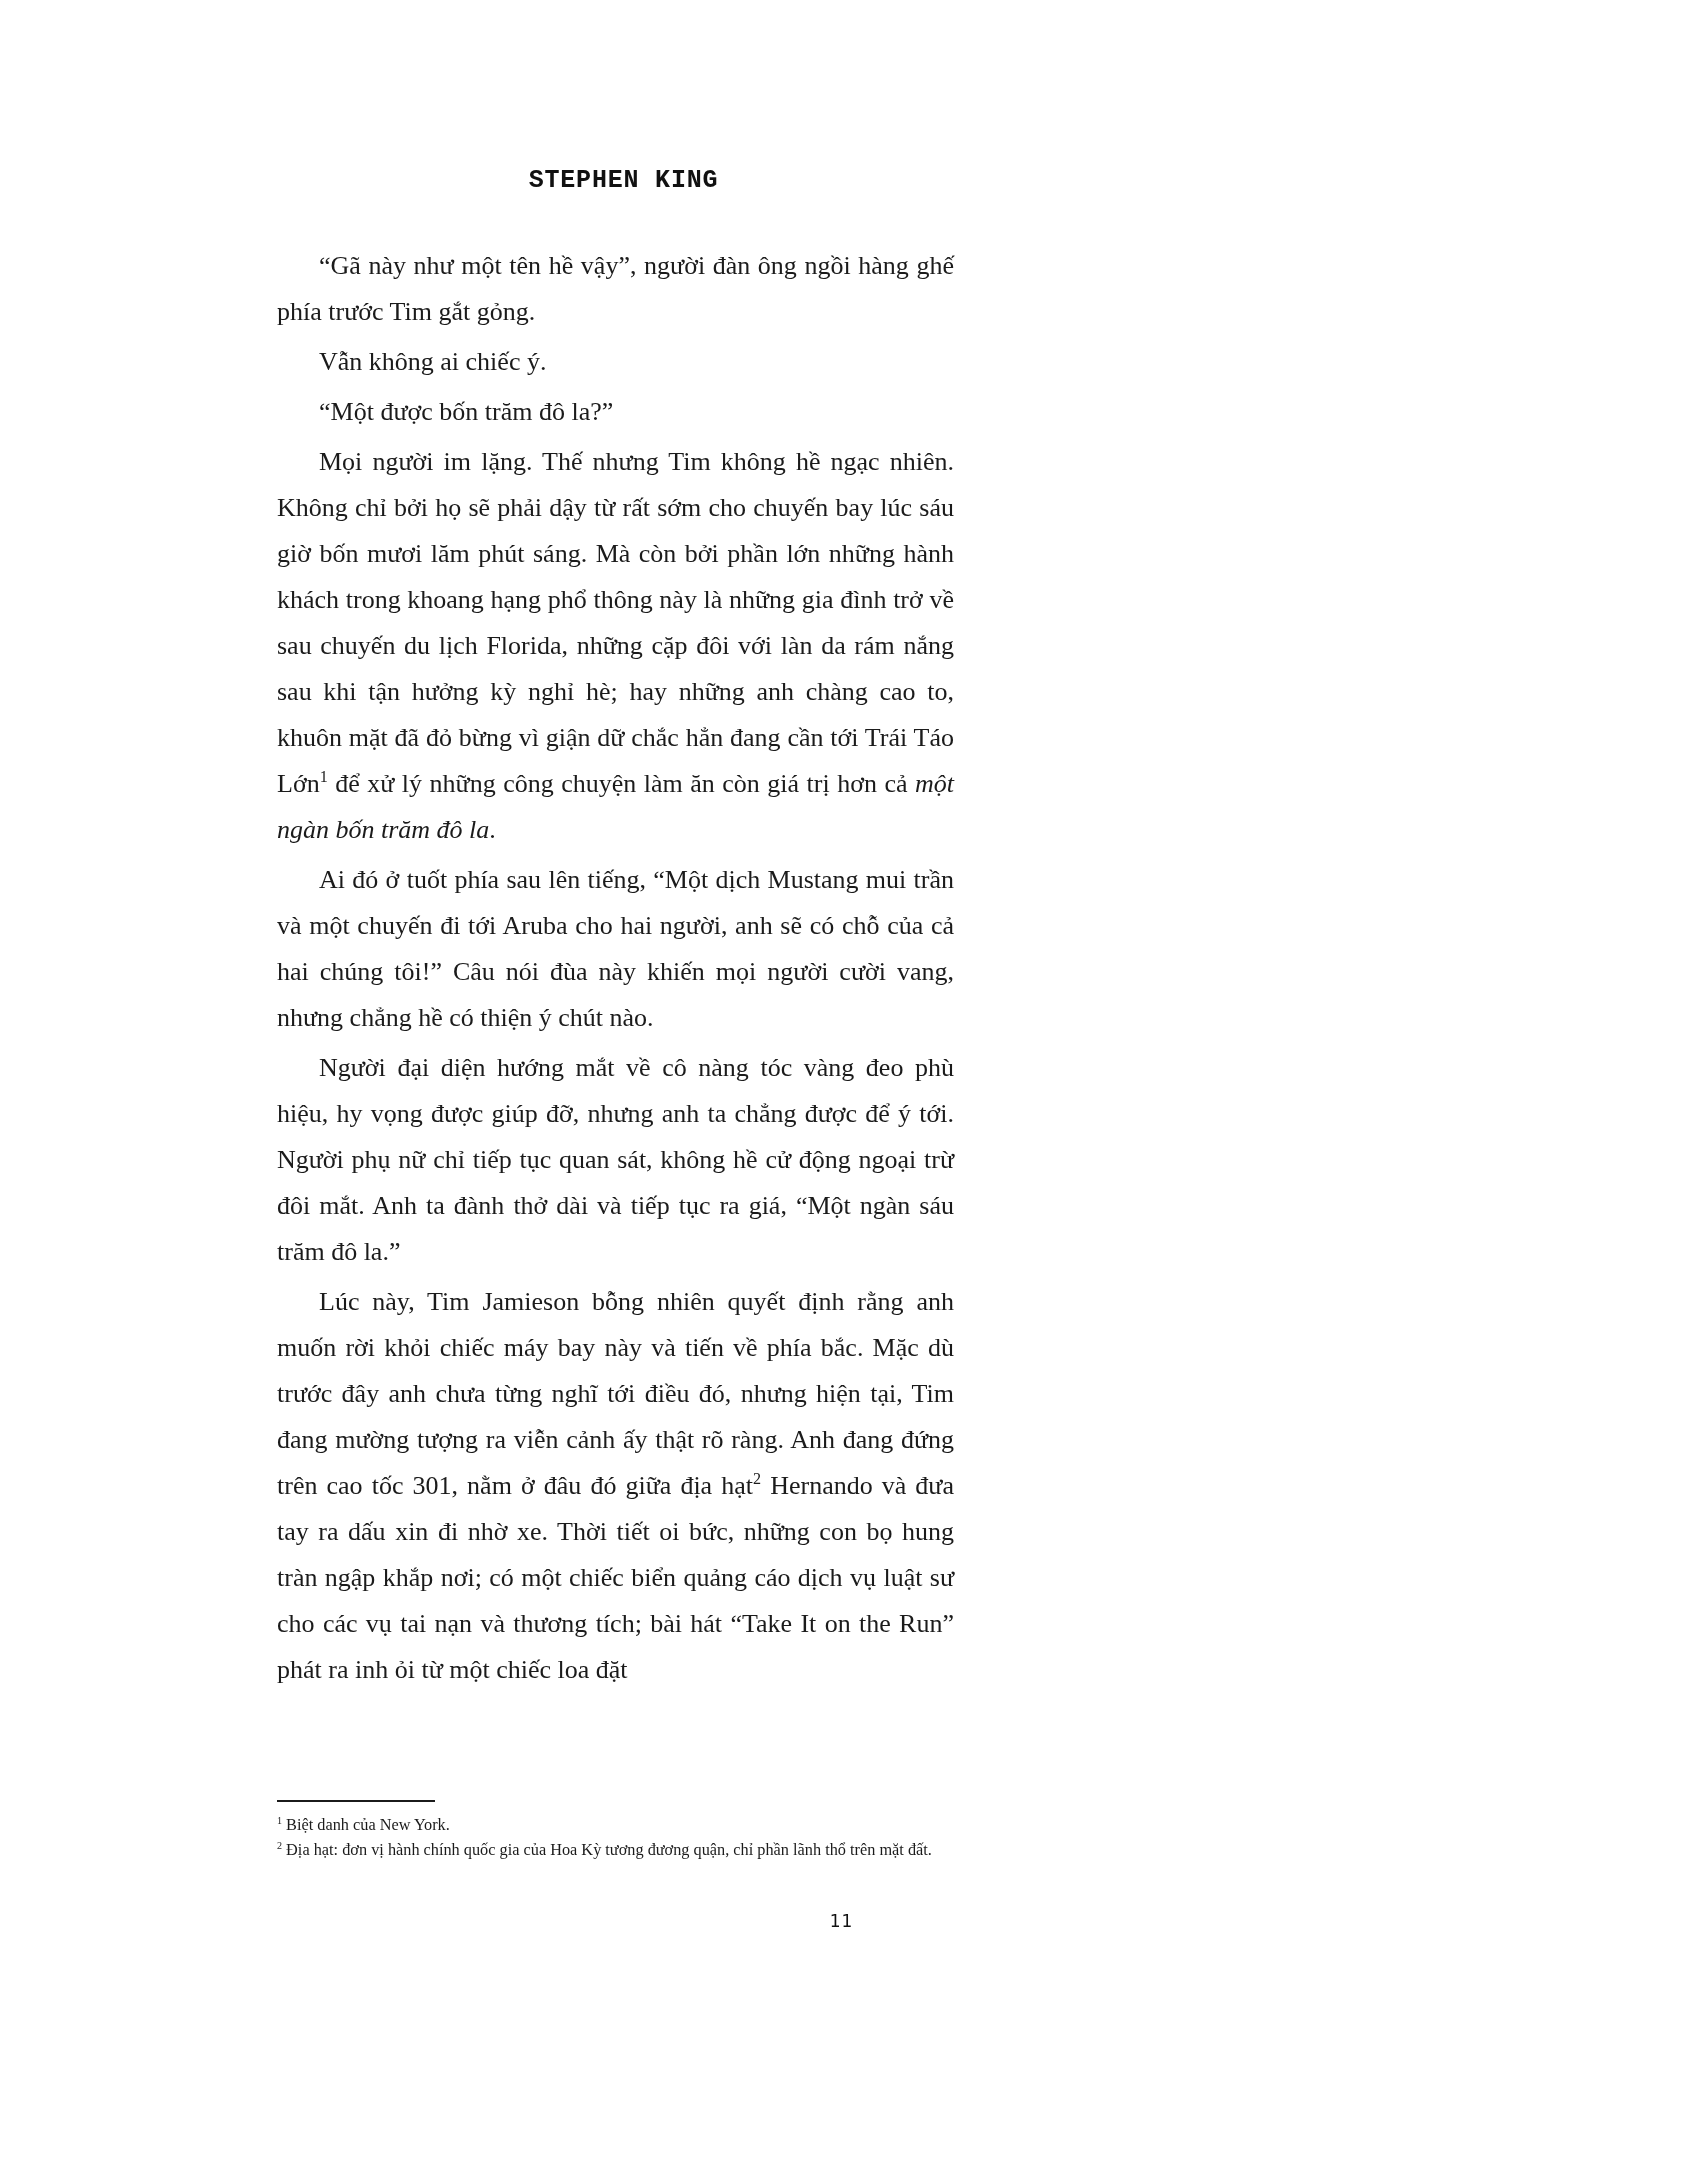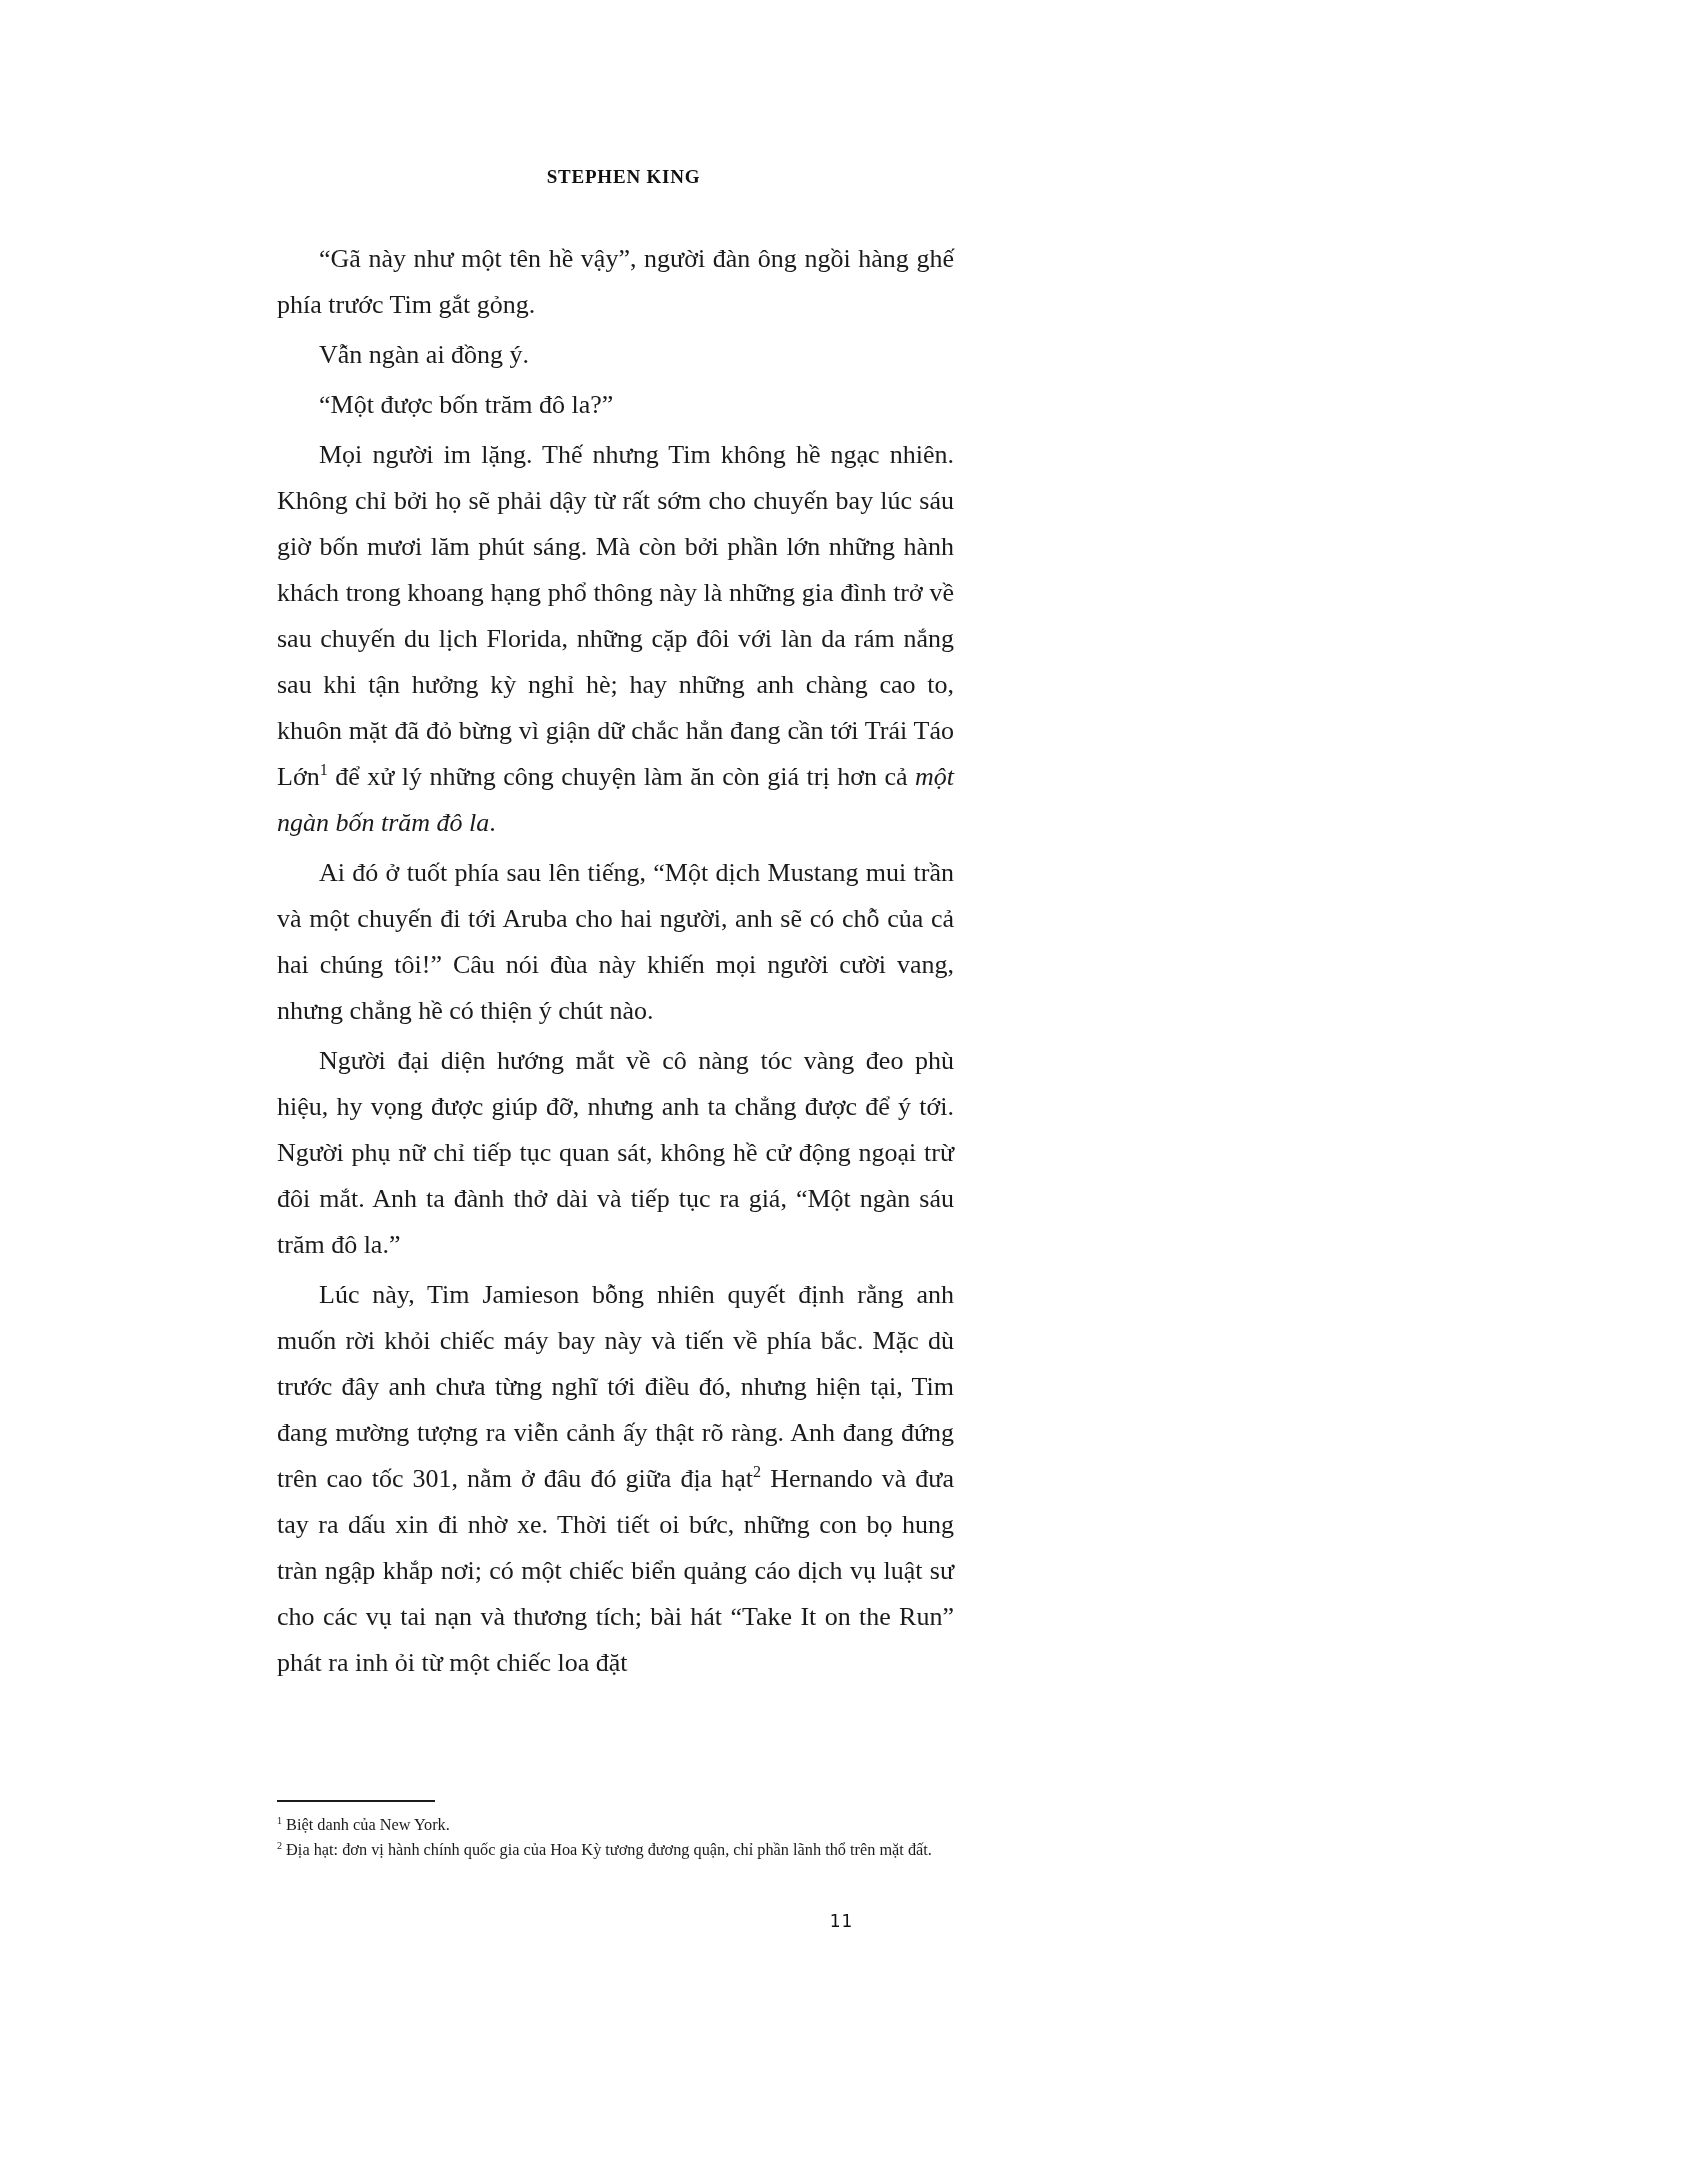--- a/index.html
+++ b/index.html
@@ -17,23 +17,23 @@
     color: #1a1a1a;
     overflow: hidden;
   }
   .content {
     position: absolute;
     left: 277px;
     top: 166px;
     width: 693px;
   }
   .running-head {
-    font-family: Liberation Serif, serif;
+    font-family: Liberation Mono, monospace;
     font-weight: bold;
-    font-size: 19px;
+    font-size: 25px;
     letter-spacing: 0.8px;
     text-align: center;
     color: #111111;
     margin: 0 0 48px 0;
   }
   p.para {
     margin: 0 16px 4px 0;
     text-indent: 42px;
     text-align: justify;
     font-size: 26px;
@@ -88,21 +88,21 @@
 </head>
 <body>
 
 <div class="page">
 
   <div class="content">
 
     <div class="running-head">STEPHEN KING</div>
 
     <p class="para">“Gã này như một tên hề vậy”, người đàn ông ngồi hàng ghế phía trước Tim gắt gỏng.</p>
-    <p class="para">Vẫn ngàn ai đồng ý.</p>
+    <p class="para">Vẫn không ai chiếc ý.</p>
     <p class="para">“Một được bốn trăm đô la?”</p>
     <p class="para">Mọi người im lặng. Thế nhưng Tim không hề ngạc nhiên. Không chỉ bởi họ sẽ phải dậy từ rất sớm cho chuyến bay lúc sáu giờ bốn mươi lăm phút sáng. Mà còn bởi phần lớn những hành khách trong khoang hạng phổ thông này là những gia đình trở về sau chuyến du lịch Florida, những cặp đôi với làn da rám nắng sau khi tận hưởng kỳ nghỉ hè; hay những anh chàng cao to, khuôn mặt đã đỏ bừng vì giận dữ chắc hẳn đang cần tới Trái Táo Lớn<sup>1</sup> để xử lý những công chuyện làm ăn còn giá trị hơn cả <span class="italic">một ngàn bốn trăm đô la</span>.</p>
     <p class="para">Ai đó ở tuốt phía sau lên tiếng, “Một dịch Mustang mui trần và một chuyến đi tới Aruba cho hai người, anh sẽ có chỗ của cả hai chúng tôi!” Câu nói đùa này khiến mọi người cười vang, nhưng chẳng hề có thiện ý chút nào.</p>
     <p class="para">Người đại diện hướng mắt về cô nàng tóc vàng đeo phù hiệu, hy vọng được giúp đỡ, nhưng anh ta chẳng được để ý tới. Người phụ nữ chỉ tiếp tục quan sát, không hề cử động ngoại trừ đôi mắt. Anh ta đành thở dài và tiếp tục ra giá, “Một ngàn sáu trăm đô la.”</p>
     <p class="para">Lúc này, Tim Jamieson bỗng nhiên quyết định rằng anh muốn rời khỏi chiếc máy bay này và tiến về phía bắc. Mặc dù trước đây anh chưa từng nghĩ tới điều đó, nhưng hiện tại, Tim đang mường tượng ra viễn cảnh ấy thật rõ ràng. Anh đang đứng trên cao tốc 301, nằm ở đâu đó giữa địa hạt<sup>2</sup> Hernando và đưa tay ra dấu xin đi nhờ xe. Thời tiết oi bức, những con bọ hung tràn ngập khắp nơi; có một chiếc biển quảng cáo dịch vụ luật sư cho các vụ tai nạn và thương tích; bài hát “Take It on the Run” phát ra inh ỏi từ một chiếc loa đặt</p>
 
   </div>
 
   <div class="footnote-area">
     <div class="footnote-rule"></div>

